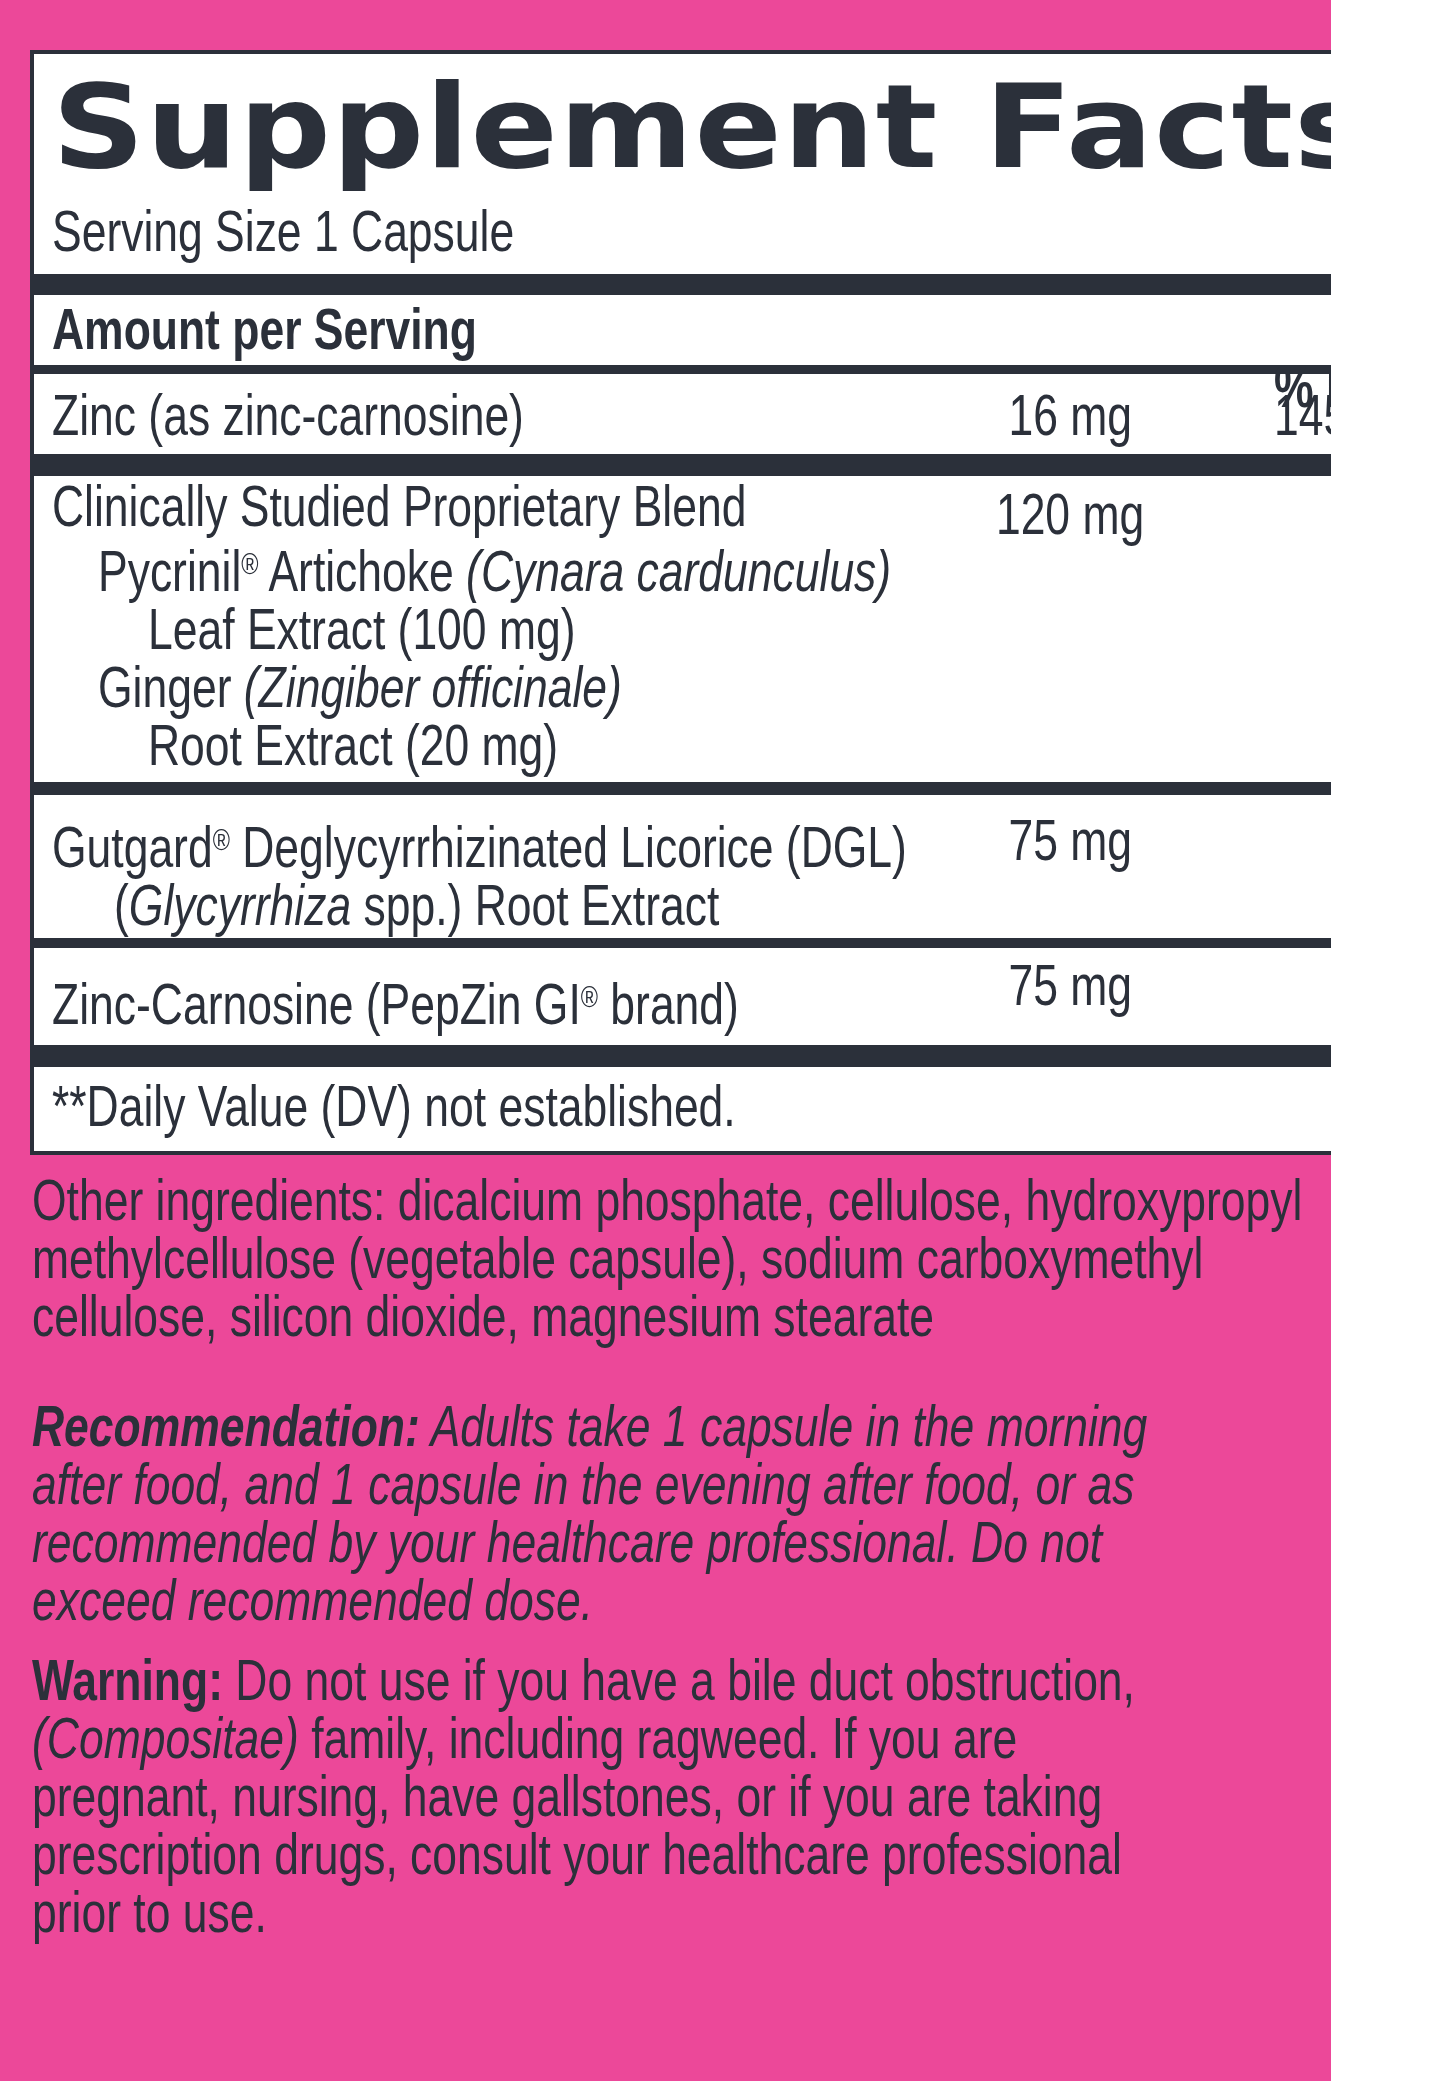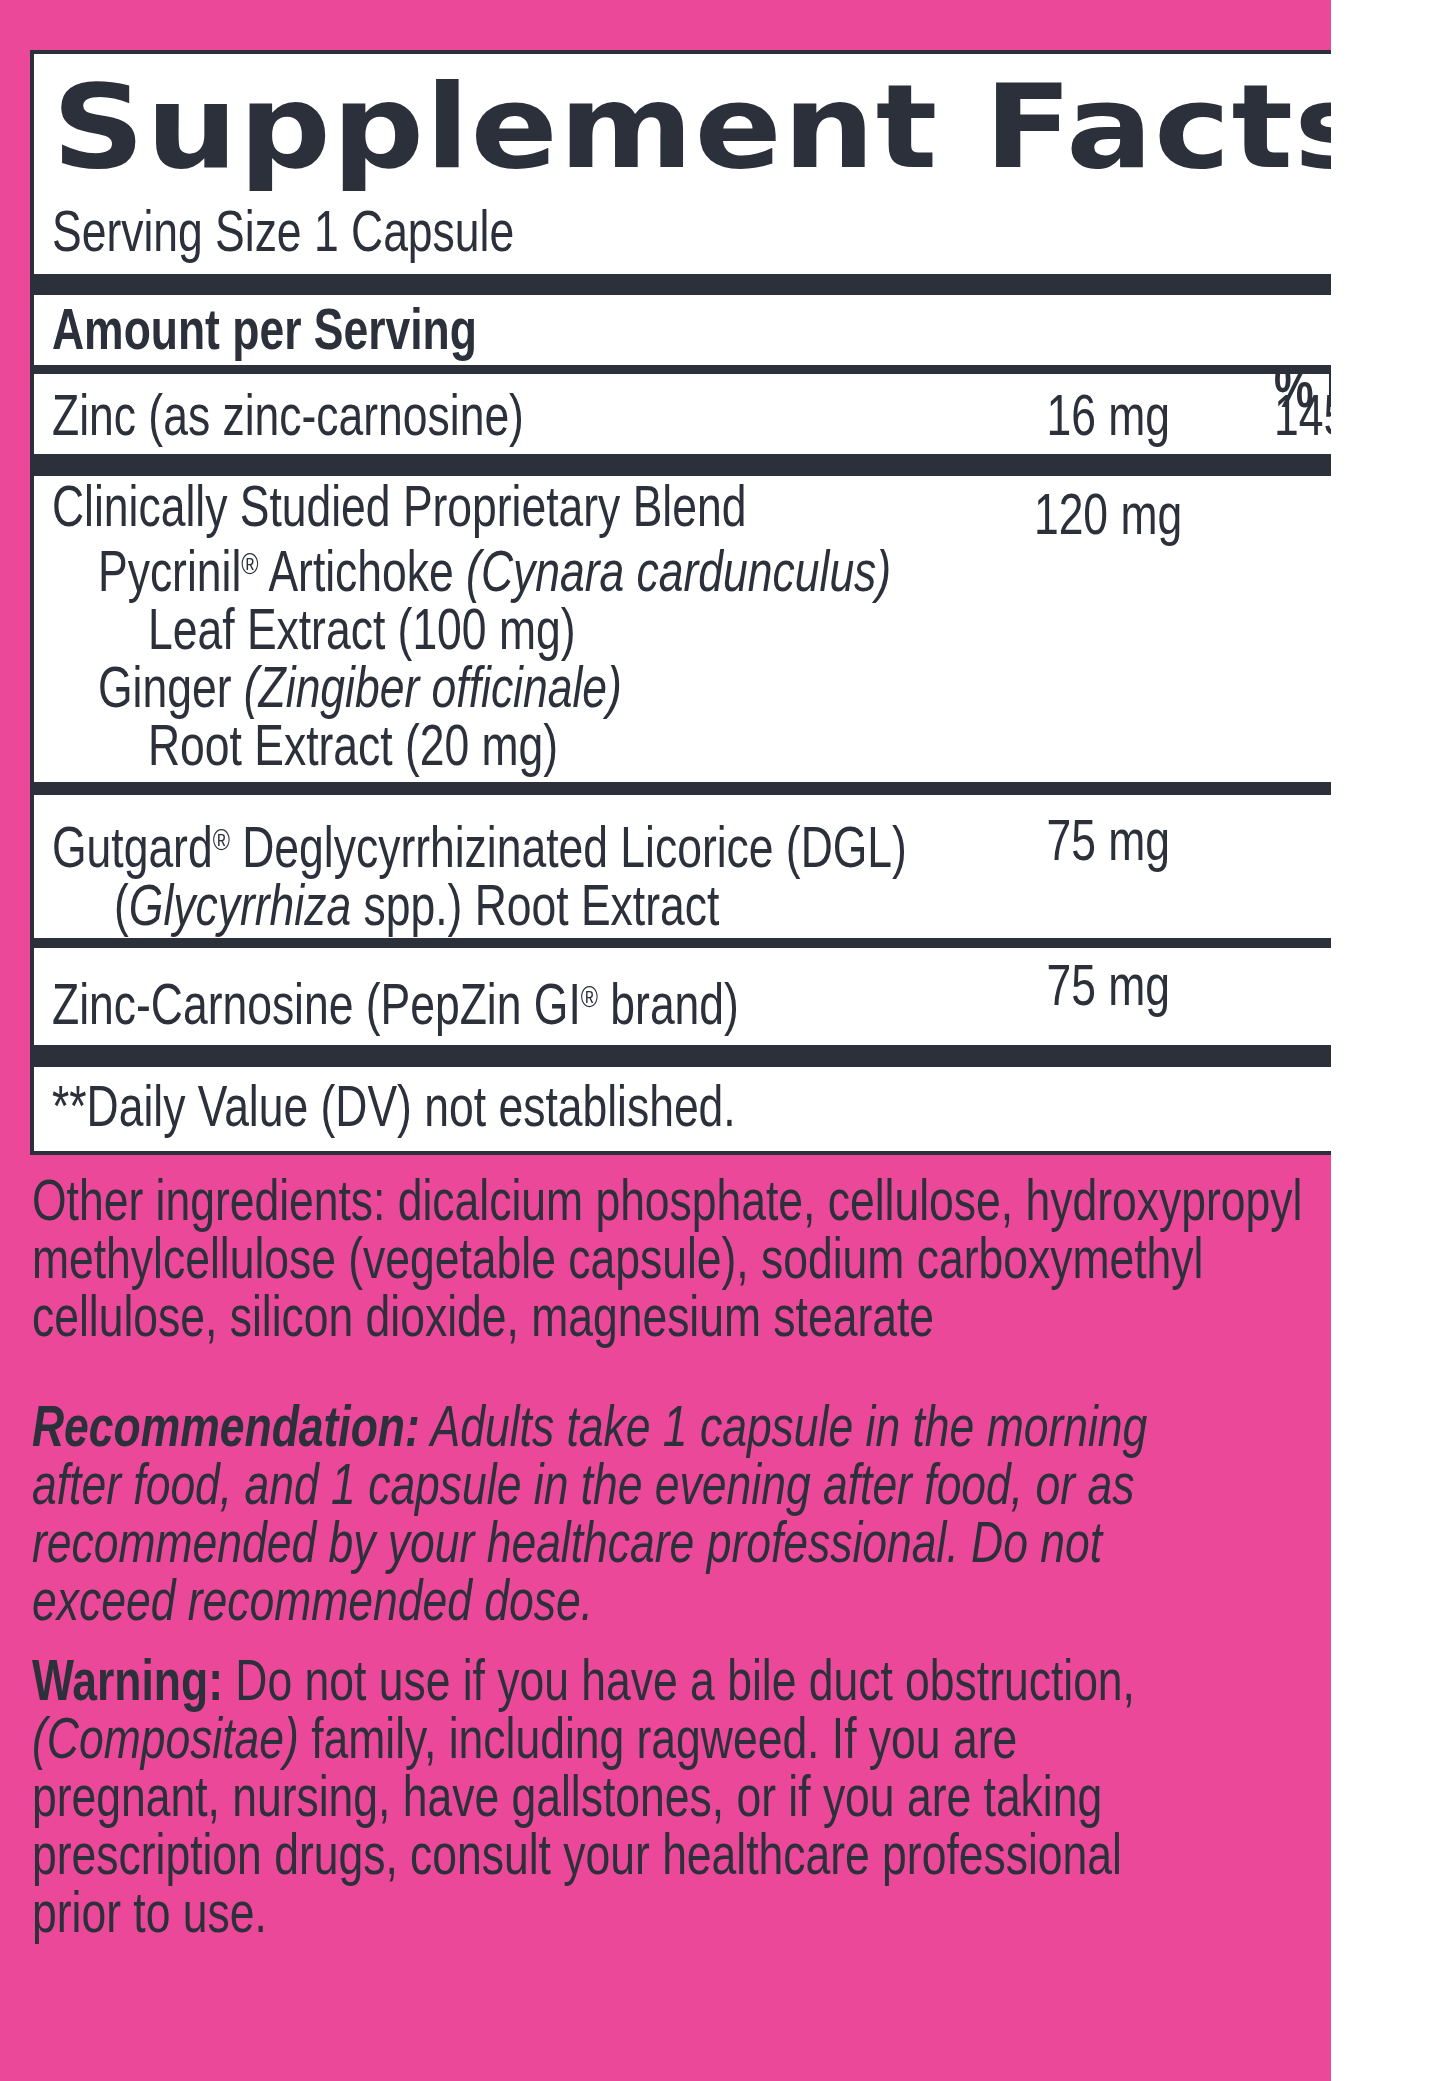--- a/index.html
+++ b/index.html
@@ -48,21 +48,21 @@
   .b13 { height: 13px; }
   .b10 { height: 10px; }
   
   .row { position: relative; }
   .r-hdr   { padding: 5px 10px 7px 18px; border-radius: 31px; }
   .r-zinc  { padding: 12px 10px 10px 18px; --pt: 12px; }
   .r-blend { padding: 1px 10px 8px 18px;  --pt: 9px; }
   .r-dgl   { padding: 16px 10px 4px 18px; --pt: 16px; }
   .r-zc    { padding: 20px 10px 12px 18px; --pt: 8px; }
   .amt {
-    position: absolute; left: 934px; top: var(--pt);
+    position: absolute; left: 896px; top: var(--pt);
     width: 280px; text-align: center; line-height: 58px;
   }
   .dv {
     position: absolute; right: 10px; top: var(--pt);
     line-height: 58px; text-align: right;
   }
   .ind1 { margin-left: 46px; }
   .ind2 { margin-left: 96px; }
   .ind3 { margin-left: 62px; }
   .rsup { font-size: 30px; vertical-align: 17px; letter-spacing: 0; }

